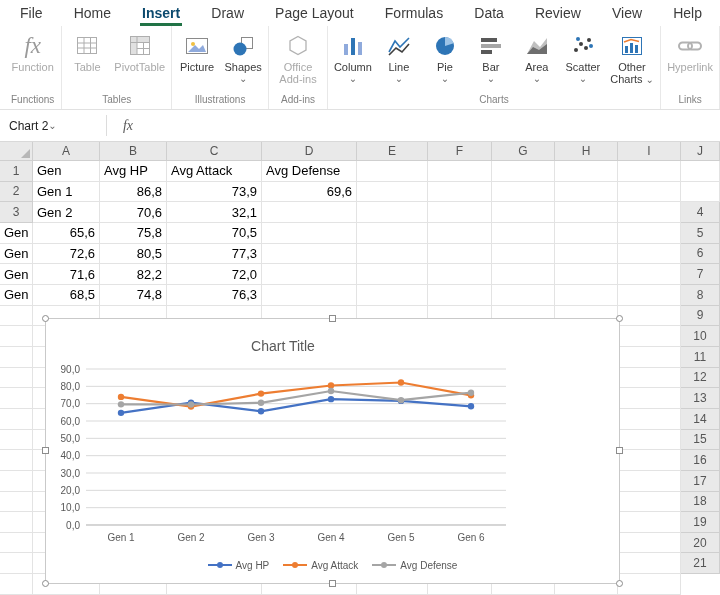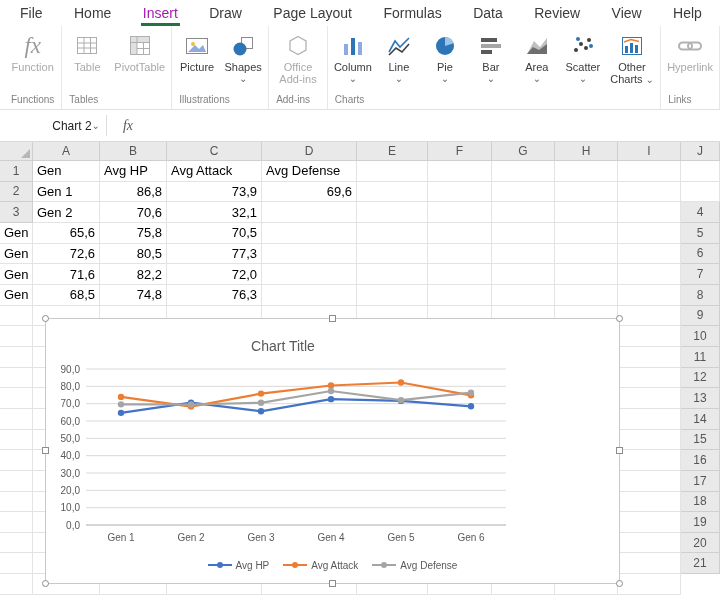--- a/index.html
+++ b/index.html
@@ -3,39 +3,39 @@
 <meta charset="utf-8">
 <style>
   *{box-sizing:border-box;margin:0;padding:0}
   html,body{width:720px;height:595px;overflow:hidden;background:#fff;
     font-family:"Liberation Sans",sans-serif;color:#222}
   .app{position:relative;width:720px;height:595px;background:#fff}
 
   
   .ribbon-tabs{height:26px;display:flex;justify-content:space-between;align-items:stretch;padding:0 16px 0 18px}
   .tab{display:flex;align-items:center;padding:2px 2px 0;font-size:14px;color:#3c3c3c;border-bottom:3px solid transparent;cursor:default}
-  .tab.active{color:#a21caf;border-bottom-color:#217346;font-weight:400}
+  .tab.active{color:#0c4a6e;border-bottom-color:#217346;font-weight:700}
 
   
   .ribbon{height:84px;display:flex;align-items:stretch;border-bottom:1px solid #e1e1e1;padding-left:4px}
   .rgroup{display:flex;flex-direction:column;border-right:1px solid #e8e8e8;padding:0 3px}
   .rbtns{flex:1;display:flex;align-items:flex-start;justify-content:center;gap:2px;padding-top:4px}
   .rbtn{min-width:44px;display:flex;flex-direction:column;align-items:center;font-size:11px;color:#3b3b3b;padding:1px 3px 0;cursor:default}
   .rbtn.disabled{color:#a9a9a9}
   .ricon{height:30px;display:flex;align-items:center;justify-content:center}
   .rlabel{text-align:center;line-height:12px;white-space:nowrap}
   .rlabel.wrap{white-space:normal;max-width:46px}
   .rchev{font-size:10px;line-height:8px;color:#6b6b6b;margin-top:2px}
   .inline-chev{font-size:10px;color:#6b6b6b}
-  .rgroup-label{height:17px;text-align:left;font-size:10px;color:#828282;line-height:15px;white-space:nowrap;padding:0 4px}
+  .rgroup-label{height:17px;text-align:center;font-size:10px;color:#828282;line-height:15px;white-space:nowrap;padding:0 4px}
   .fx-big{font-family:"Liberation Serif",serif;font-style:italic;font-size:23px;color:#9a9a9a}
 
   
   .formula-row{height:32px;display:flex;align-items:stretch;border-bottom:1px solid #d9d9d9}
-  .name-box{width:106px;display:flex;align-items:center;justify-content:flex-end;padding:0 6px 0 9px;font-size:12px;color:#222}
+  .name-box{width:106px;display:flex;align-items:center;justify-content:flex-start;padding:0 6px 0 9px;font-size:12px;color:#222}
   .nb-chev{font-size:10px;color:#6b6b6b}
   .fsep{width:1px;background:#dcdcdc;margin:5px 0}
   .fx-btn{width:42px;display:flex;align-items:center;justify-content:center}
   .fx-glyph{font-family:"Liberation Serif",serif;font-style:italic;font-size:14px;color:#595959}
   .formula-input{flex:1;font-size:12px;display:flex;align-items:center;padding:0 6px}
 
   
   .grid{width:720px;height:453px;display:grid;
     grid-template-columns:33px 67px 67px 95px 95px 71px 64px 63px 63px 63px 39px;
     grid-template-rows:19px;grid-auto-rows:20.66px;background:#fff}

